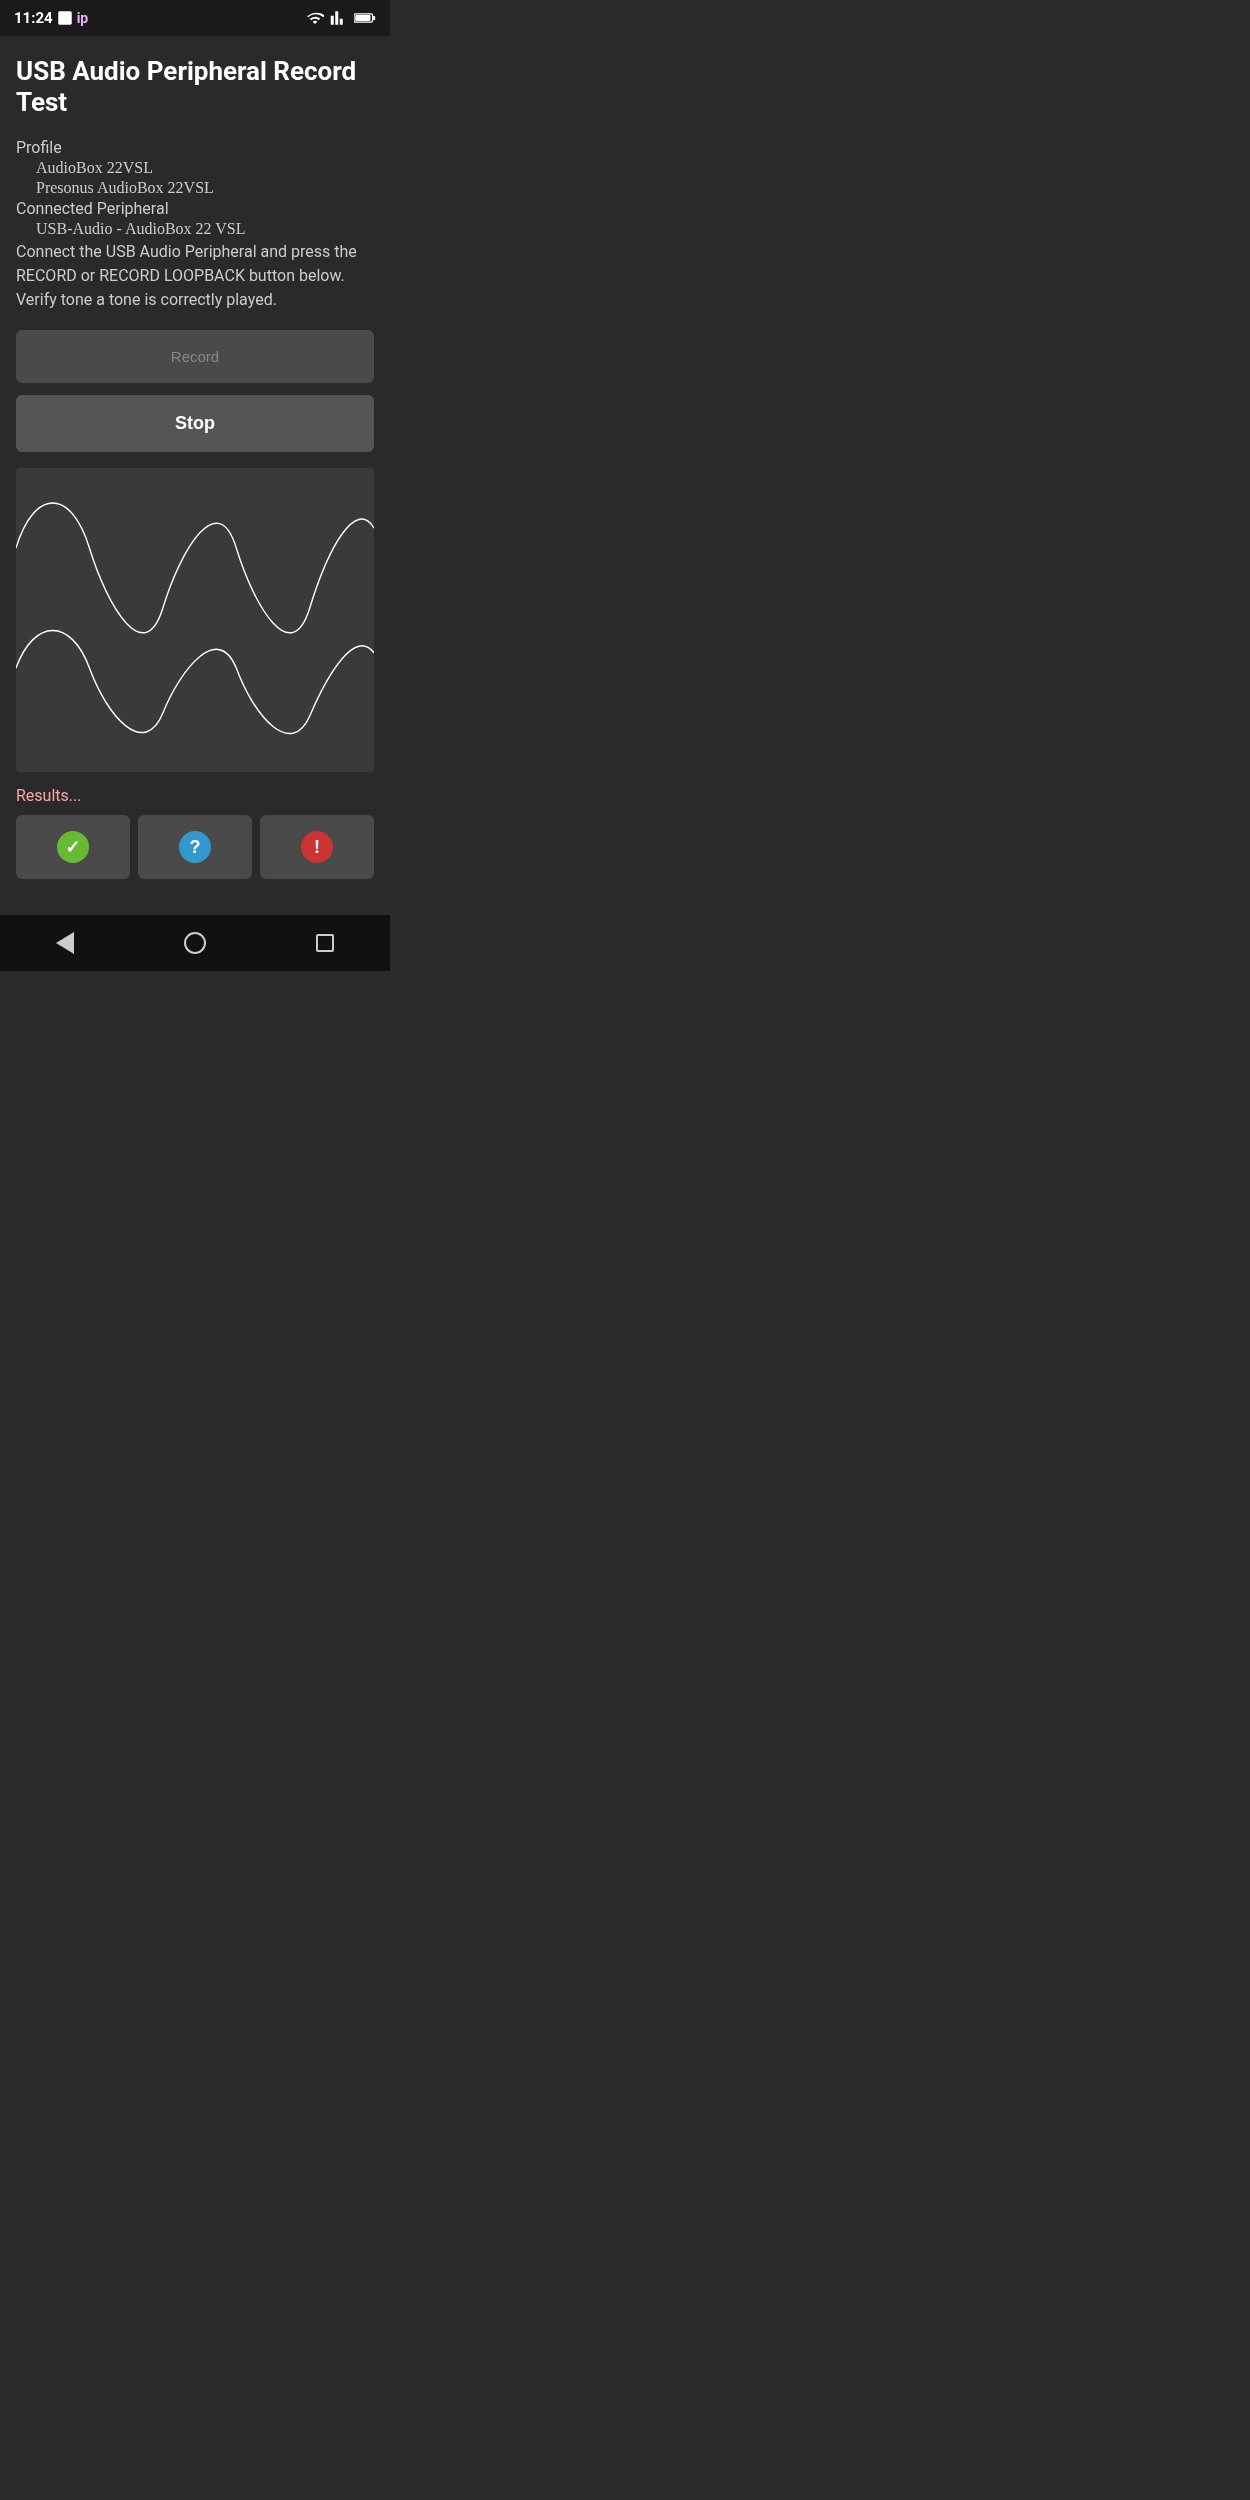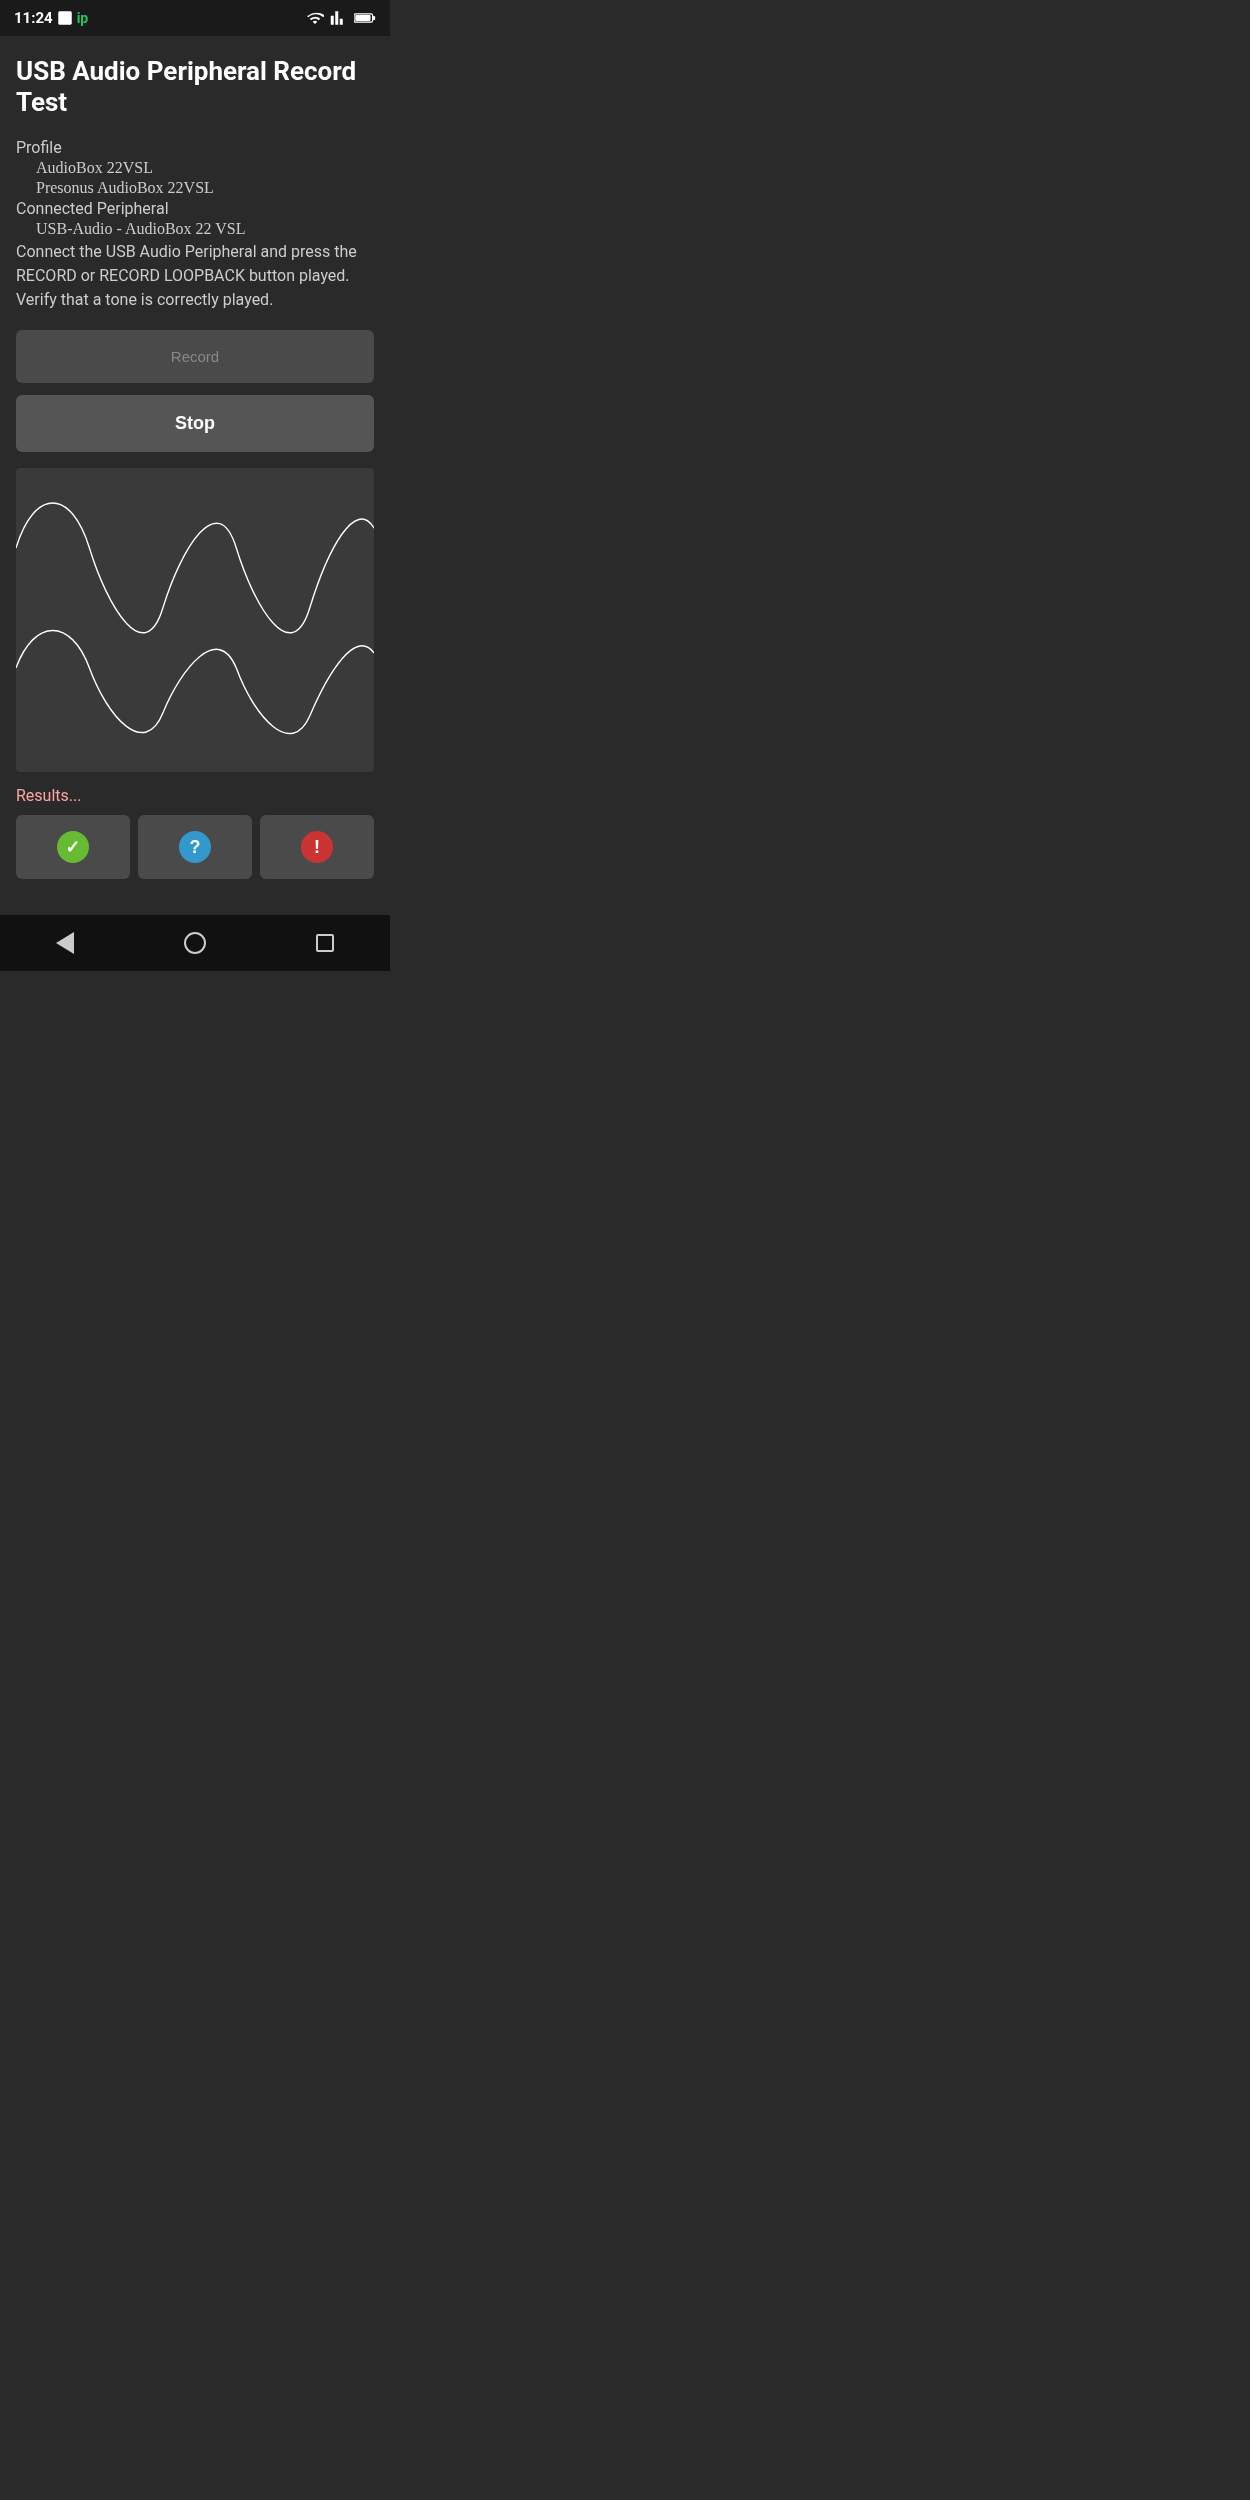--- a/index.html
+++ b/index.html
@@ -223,21 +223,21 @@
 </head>
 <body>
 
 <div class="status-bar">
   <div class="status-left">
     <span>11:24</span>
 
     <svg width="18" height="18" viewBox="0 0 24 24" fill="white">
         <path d="M21 19V5c0-1.1-.9-2-2-2H5c-1.1 0-2 .9-2 2v14c0 1.1.9 2 2 2h14c1.1 0 2-.9 2-2zm-8.5-5.5l-2.51 3.01L7 14l-4 5h18l-5.5-7z"></path>
       </svg>
-    <span style="font-size:14px; color:#22c55e;">ip</span>
+    <span style="font-size:14px; color:#f0abfc;">ip</span>
   </div>
   <div class="status-icons">
 
     <svg width="18" height="18" viewBox="0 0 24 24" fill="white">
         <path d="M1 9l2 2c5.523-5.523 14.477-5.523 20 0l2-2C19.477 3.477 8.523 3.477 3 9zm8 8l3 3 3-3c-1.657-1.657-4.343-1.657-6 0zm-4-4l2 2c2.762-2.762 7.238-2.762 10 0l2-2C15.685 9.314 10.315 9.314 5 13z"></path>
       </svg>
 
     <svg width="18" height="18" viewBox="0 0 24 24" fill="white">
         <path d="M1 21h4V9H1v12zm6 0h4V3H7v18zm6 0h4v-8h-4v8z"></path>
       </svg>
@@ -255,21 +255,21 @@
   <h1 class="page-title">USB Audio Peripheral Record Test</h1>
 
   <div class="info-section">
     <div class="info-label">Profile</div>
     <div class="info-value">AudioBox 22VSL</div>
     <div class="info-value">Presonus AudioBox 22VSL</div>
     <div class="info-label">Connected Peripheral</div>
     <div class="info-value">USB-Audio - AudioBox 22 VSL</div>
   </div>
 
-  <p class="instruction-text">Connect the USB Audio Peripheral and press the RECORD or RECORD LOOPBACK button played. Verify that a tone is correctly played.</p>
+  <p class="instruction-text">Connect the USB Audio Peripheral and press the RECORD or RECORD LOOPBACK button below. Verify tone a tone is correctly played.</p>
 
   <button class="btn-record">Record</button>
 
   <button class="btn-stop">Stop</button>
 
   <div class="waveform-container">
     <svg width="100%" height="300" viewBox="0 0 390 300" preserveAspectRatio="none">
 
       <path d="
         M 0 80

